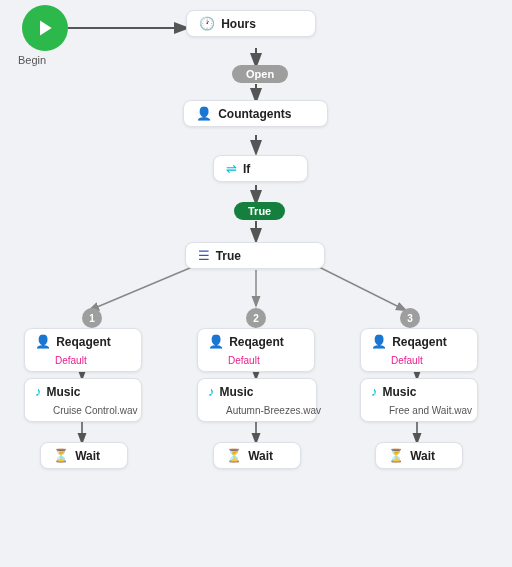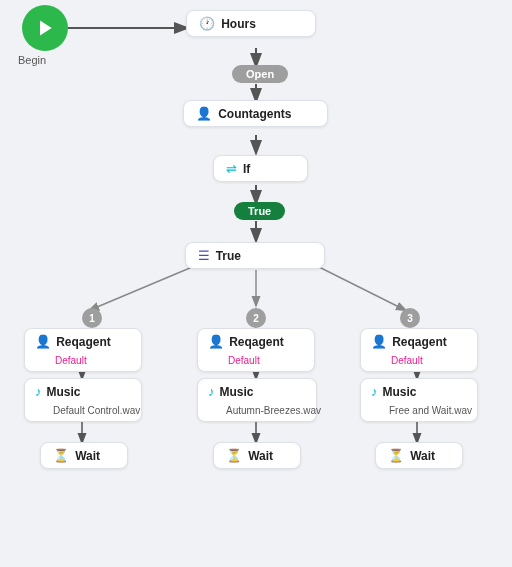--- a/index.html
+++ b/index.html
@@ -216,21 +216,21 @@
       <span class="node-label">Reqagent</span>
     </div>
     <div style="font-size:10px;color:#e91e8c;margin-left:20px;">Default</div>
   </div>
 
   <div class="node" style="left:24px; top:378px; width:118px; flex-direction:column; align-items:flex-start; padding:5px 10px;">
     <div style="display:flex;align-items:center;gap:5px;">
       <span class="node-icon icon-music">♪</span>
       <span class="node-label">Music</span>
     </div>
-    <div style="font-size:10px;color:#555;margin-left:18px;">Default Control.wav</div>
+    <div style="font-size:10px;color:#555;margin-left:18px;">Cruise Control.wav</div>
   </div>
 
   <div class="node" style="left:197px; top:378px; width:120px; flex-direction:column; align-items:flex-start; padding:5px 10px;">
     <div style="display:flex;align-items:center;gap:5px;">
       <span class="node-icon icon-music">♪</span>
       <span class="node-label">Music</span>
     </div>
     <div style="font-size:10px;color:#555;margin-left:18px;text-align:right;">Autumn-Breezes.wav</div>
   </div>
 

